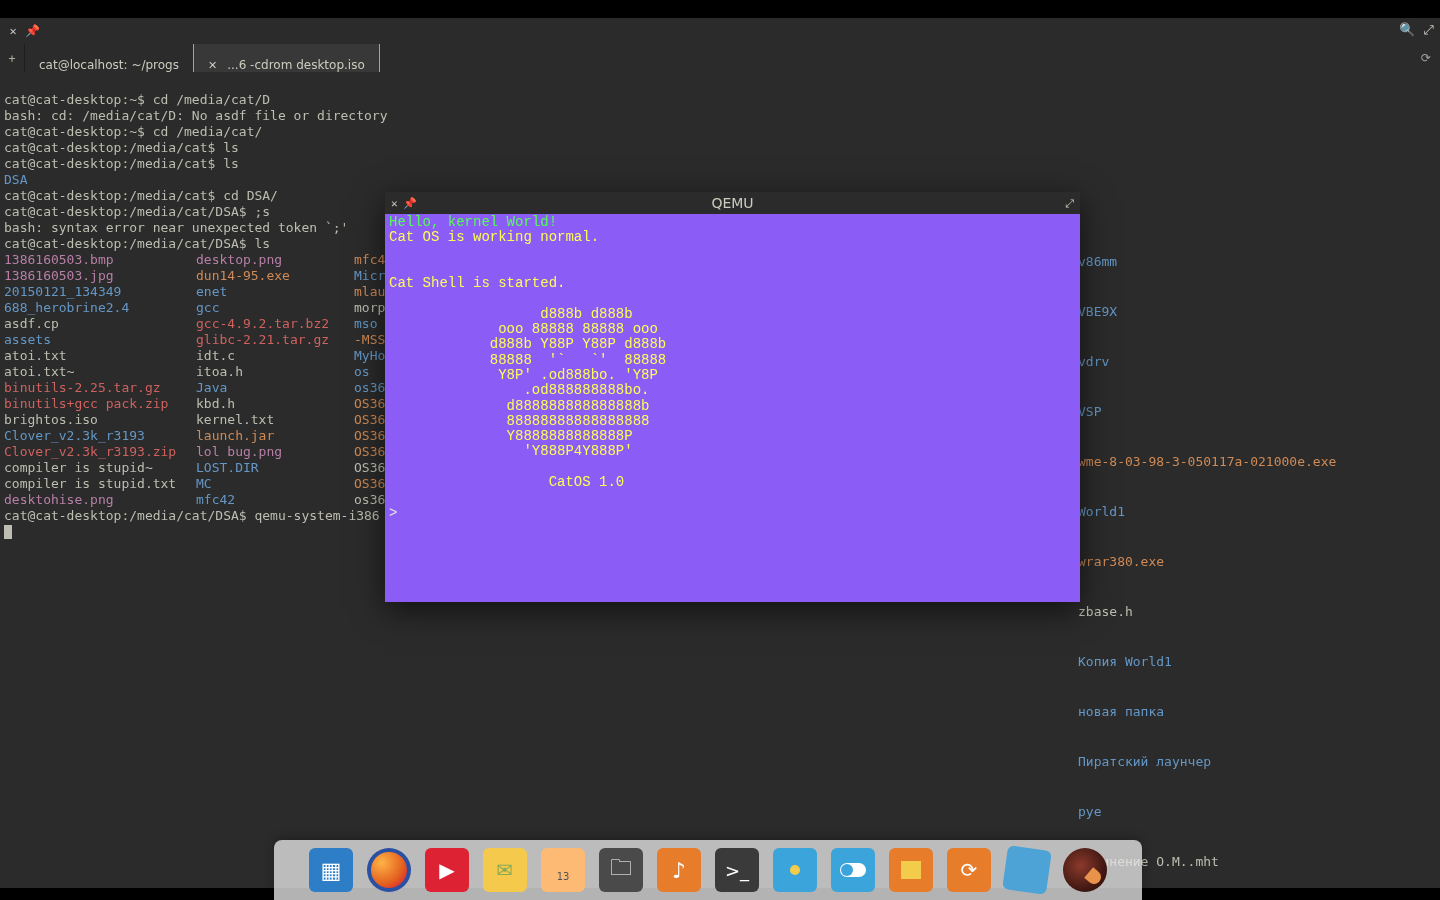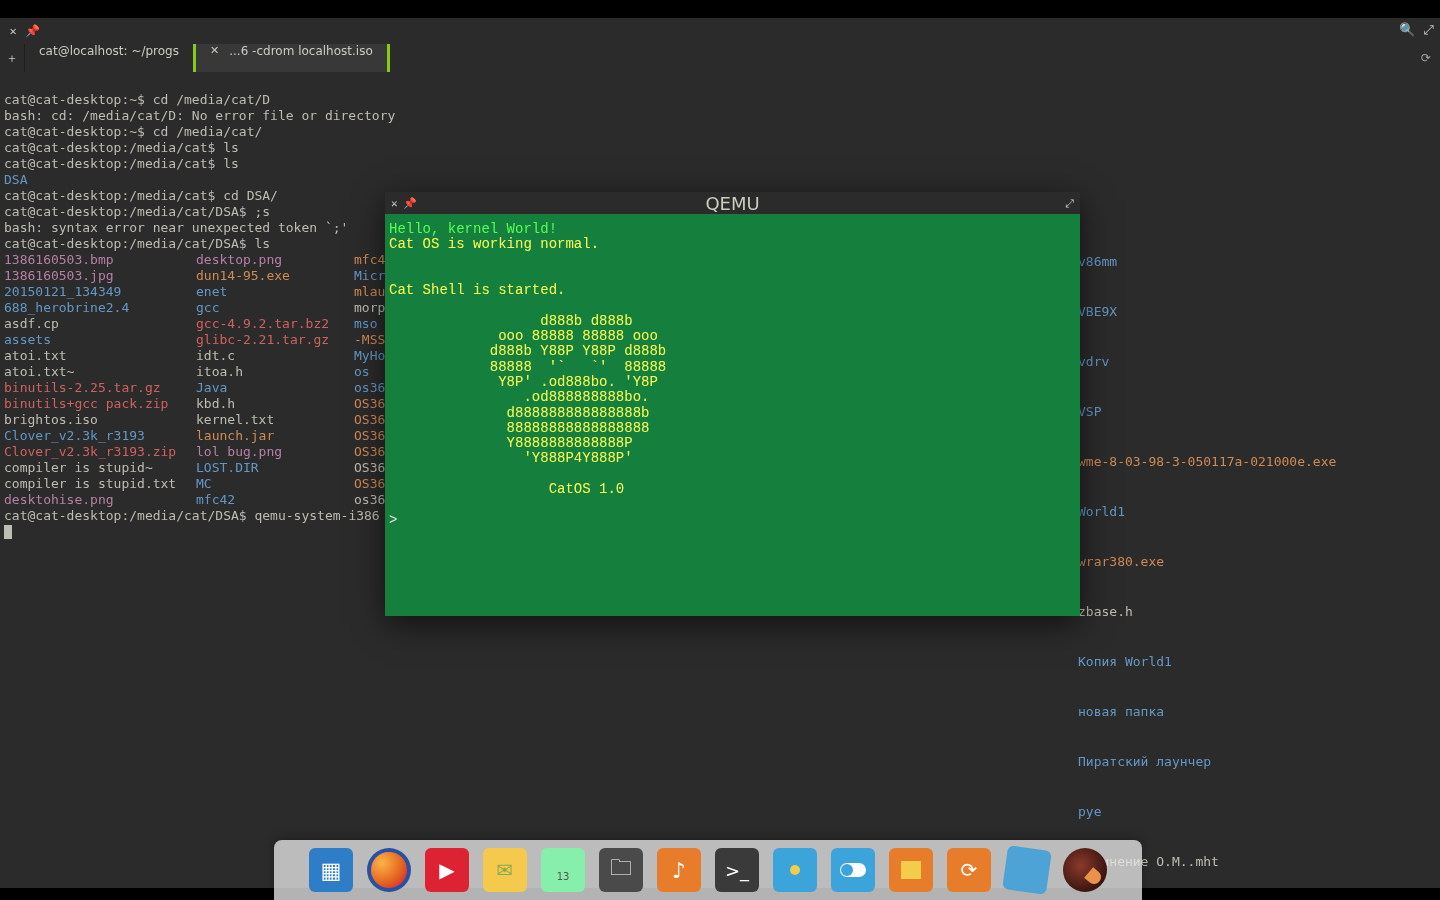--- a/index.html
+++ b/index.html
@@ -73,25 +73,25 @@
     width: 24px;
     display: flex;
     align-items: center;
     justify-content: center;
     color: #c9cdbe;
     background: #2b2b2b;
     border-right: 1px solid #1e1e1e;
   }
   .term-tabs .tab {
     display: flex;
-    align-items: flex-start;
+    align-items: flex-end;
     padding: 0 14px 0 14px;
     color: #c9cdbe;
     background: #2b2b2b;
-    border-right: 3px solid #84cc16;
+    border-right: 1px solid #84cc16;
     gap: 10px;
   }
   .term-tabs .tab.active {
     background: #383838;
   }
   .term-tabs .tab .close {
     font-size: 11px;
   }
   .term-tabs .history {
     margin-left: auto;
@@ -151,36 +151,36 @@
     position: relative;
     display: flex;
     align-items: center;
   }
   .qemu-titlebar .title {
     position: absolute;
     left: 0; right: 0;
     text-align: center;
     color: #c9cdbe;
     font-family: "DejaVu Sans", sans-serif;
-    font-size: 18px;
+    font-size: 14px;
     pointer-events: none;
   }
   .qemu-titlebar .tb-left, .qemu-titlebar .tb-right {
     display: flex;
     gap: 6px;
     padding: 0 6px;
     color: #c9cdbe;
     font-size: 11px;
   }
   .qemu-titlebar .tb-right { margin-left: auto; }
 
   .qemu-screen {
-    background: #15803d;
+    background: #8b5cf6;
     height: 386px;
-    padding: 8px 4px;
+    padding: 1px 4px;
     white-space: pre;
     font-family: "Courier New", monospace;
     font-size: 14px;
     line-height: 15.3px;
   }
   .q-green  { color: #54fe54; }
   .q-yellow { color: #fefe54; }
   .q-white  { color: #e5e5e5; }
 
   
@@ -207,21 +207,21 @@
     display: inline-flex;
     align-items: center;
     justify-content: center;
     font-family: "DejaVu Sans", sans-serif;
   }
   .di-tiles    { background:#2d7ec6; color:#fff; font-size:22px; }
   .di-ff       { background:#2950a3; position:relative; border-radius:50%; }
   .di-ff::after{ content:""; position:absolute; inset:4px; border-radius:50%; background:radial-gradient(circle at 30% 30%,#ffb347,#e2601f 60%,#d33 80%); }
   .di-yt       { background:#d23; color:#fff; font-size:20px; }
   .di-mail     { background:#f5c94c; color:#8a5; font-size:20px; }
-  .di-cal      { background:#86efac; display:flex; flex-direction:column; }
+  .di-cal      { background:#fdba74; display:flex; flex-direction:column; }
   .di-cal .hdr { background:#5fb05f; height:12px; border-radius:4px 4px 0 0; }
   .di-cal .bd  { flex:1; display:flex; align-items:center; justify-content:center; color:#555; font-size:10px; }
   .di-files    { background:#4a4a4a; color:#fff; font-size:22px; }
   .di-music    { background:#e77c2b; color:#fff; font-size:22px; }
   .di-term     { background:#3a3a3a; color:#fff; font-size:18px; }
   .di-photo    { background:#3aa4db; display:flex; align-items:center; justify-content:center; }
   .di-photo .sun{width:10px;height:10px;background:#f2cc4a;border-radius:50%;}
   .di-toggle   { background:#3aa4db; display:flex; align-items:center; justify-content:center; }
   .di-toggle .sw{width:26px;height:14px;background:#fff;border-radius:7px;position:relative;}
   .di-toggle .sw::after{content:"";position:absolute;top:1px;left:1px;width:12px;height:12px;border-radius:50%;background:#3aa4db;}
@@ -246,28 +246,28 @@
     </div>
   </div>
 
   <div class="term-tabs">
     <div class="new-tab">＋</div>
     <div class="tab">
       <span>cat@localhost: ~/progs</span>
     </div>
     <div class="tab active">
       <span class="close">✕</span>
-      <span>...6 -cdrom localhost.iso</span>
+      <span>...6 -cdrom desktop.iso</span>
     </div>
     <div class="history">⟳</div>
   </div>
 
   <div class="term-body">
 <span class="c-def">cat@cat-desktop:~$</span><span class="c-def"> cd /media/cat/D</span>
-<span class="c-def">bash: cd: /media/cat/D: No error file or directory</span>
+<span class="c-def">bash: cd: /media/cat/D: No asdf file or directory</span>
 <span class="c-def">cat@cat-desktop:~$</span><span class="c-def"> cd /media/cat/</span>
 <span class="c-def">cat@cat-desktop:/media/cat$</span><span class="c-def"> ls</span>
 <span class="c-def">cat@cat-desktop:/media/cat$</span><span class="c-def"> ls</span>
 <span class="c-blu">DSA</span>
 <span class="c-def">cat@cat-desktop:/media/cat$</span><span class="c-def"> cd DSA/</span>
 <span class="c-def">cat@cat-desktop:/media/cat/DSA$</span><span class="c-def"> ;s</span>
 <span class="c-def">bash: syntax error near unexpected token `;'</span>
 <span class="c-def">cat@cat-desktop:/media/cat/DSA$</span><span class="c-def"> ls</span>
 <div class="ls-grid">
 <div class="ls-col col-a" id="lsA"><span class="c-mag">1386160503.bmp</span><span class="c-mag">1386160503.jpg</span><span class="c-blu">20150121_134349</span><span class="c-blu">688_herobrine2.4</span><span class="c-def">asdf.cp</span><span class="c-blu">assets</span><span class="c-def">atoi.txt</span><span class="c-def">atoi.txt~</span><span class="c-red">binutils-2.25.tar.gz</span><span class="c-red">binutils+gcc pack.zip</span><span class="c-def">brightos.iso</span><span class="c-blu">Clover_v2.3k_r3193</span><span class="c-red">Clover_v2.3k_r3193.zip</span><span class="c-def">compiler is stupid~</span><span class="c-def">compiler is stupid.txt</span><span class="c-mag">desktohise.png</span></div><div class="ls-col col-b" id="lsB"><span class="c-mag">desktop.png</span><span class="c-org">dun14-95.exe</span><span class="c-blu">enet</span><span class="c-blu">gcc</span><span class="c-red">gcc-4.9.2.tar.bz2</span><span class="c-red">glibc-2.21.tar.gz</span><span class="c-def">idt.c</span><span class="c-def">itoa.h</span><span class="c-blu">Java</span><span class="c-def">kbd.h</span><span class="c-def">kernel.txt</span><span class="c-org">launch.jar</span><span class="c-mag">lol bug.png</span><span class="c-blu">LOST.DIR</span><span class="c-blu">MC</span><span class="c-blu">mfc42</span></div><div class="ls-col col-c" id="lsC"><span class="c-org">mfc42.z</span><span class="c-blu">Microsof</span><span class="c-org">mlaunch</span><span class="c-def">morph.s</span><span class="c-blu">mso</span><span class="c-org">-MSSETUP</span><span class="c-blu">MyHomeD</span><span class="c-blu">os</span><span class="c-blu">os365</span><span class="c-org">OS365 1</span><span class="c-org">OS365 </span><span class="c-org">OS365_a</span><span class="c-org">OS365_a</span><span class="c-def">OS365 a</span><span class="c-org">OS365 a</span><span class="c-def">os365.b</span></div>

